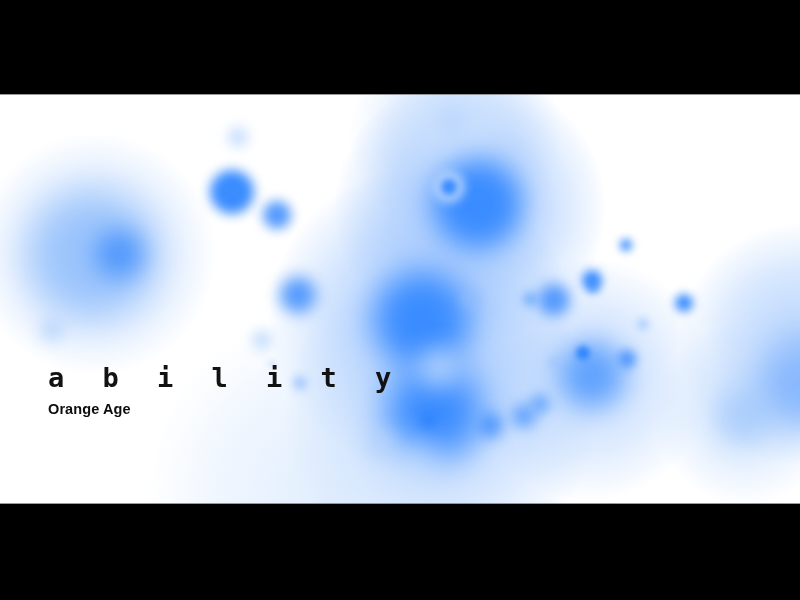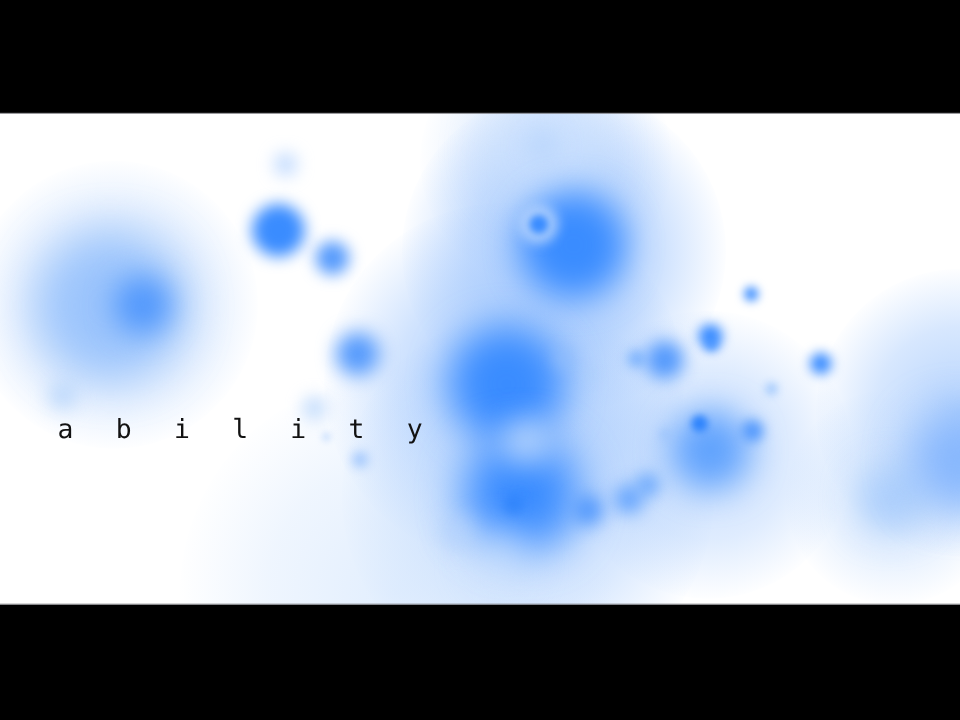--- a/index.html
+++ b/index.html
@@ -67,26 +67,27 @@
   
   #titleblock {
     position: absolute;
     left: 48px;
     top: 254px;
     z-index: 25;
     pointer-events: none;
   }
   #maintitle {
     font-family: "DejaVu Sans Mono", "Liberation Mono", monospace;
-    font-size: 22px;
-    font-weight: 400;
+    font-size: 27px;
+    font-weight: 700;
     letter-spacing: 11px;
     color: #121212;
     line-height: 1;
     white-space: pre;
+    margin-top: 16px;
   }
   #subtitle {
     margin-top: 11px;
     font-family: "Liberation Sans", sans-serif;
     font-size: 14.5px;
     font-weight: 700;
     letter-spacing: 0.1px;
     color: #0d0d0d;
     line-height: 1;
     white-space: pre;
@@ -146,20 +147,21 @@
         <div class="dot" style="left: 380px; top: 350px; width: 26px; height: 26px; background: rgba(180, 210, 253, 0.8); filter: blur(9px);"></div>
         <div class="dot" style="left: 540px; top: 310px; width: 20px; height: 20px; background: rgba(106, 169, 253, 0.9); filter: blur(6px);"></div>
         <div class="dot" style="left: 524px; top: 322px; width: 24px; height: 24px; background: rgba(91, 159, 253, 0.9); filter: blur(7px);"></div>
         <div class="dot" style="left: 742px; top: 322px; width: 56px; height: 56px; background: rgba(168, 205, 251, 0.85); filter: blur(14px);"></div>
         <div class="dot" style="left: 800px; top: 290px; width: 84px; height: 84px; background: rgba(127, 179, 253, 0.9); filter: blur(18px);"></div>
         <div class="dot" style="left: 418px; top: 370px; width: 44px; height: 44px; background: rgba(207, 227, 253, 0.7); filter: blur(16px);"></div>
       </div>
 
     <div id="titleblock">
       <div id="maintitle">a b i l i t y</div>
+      <div id="subtitle">Orange Age</div>
     </div>
   </div>
 
   <div class="bar bar-top"></div>
   <div class="bar bar-bottom"></div>
   <div class="bar-edge edge-top"></div>
   <div class="bar-edge edge-bottom"></div>
 
 </div>
 

